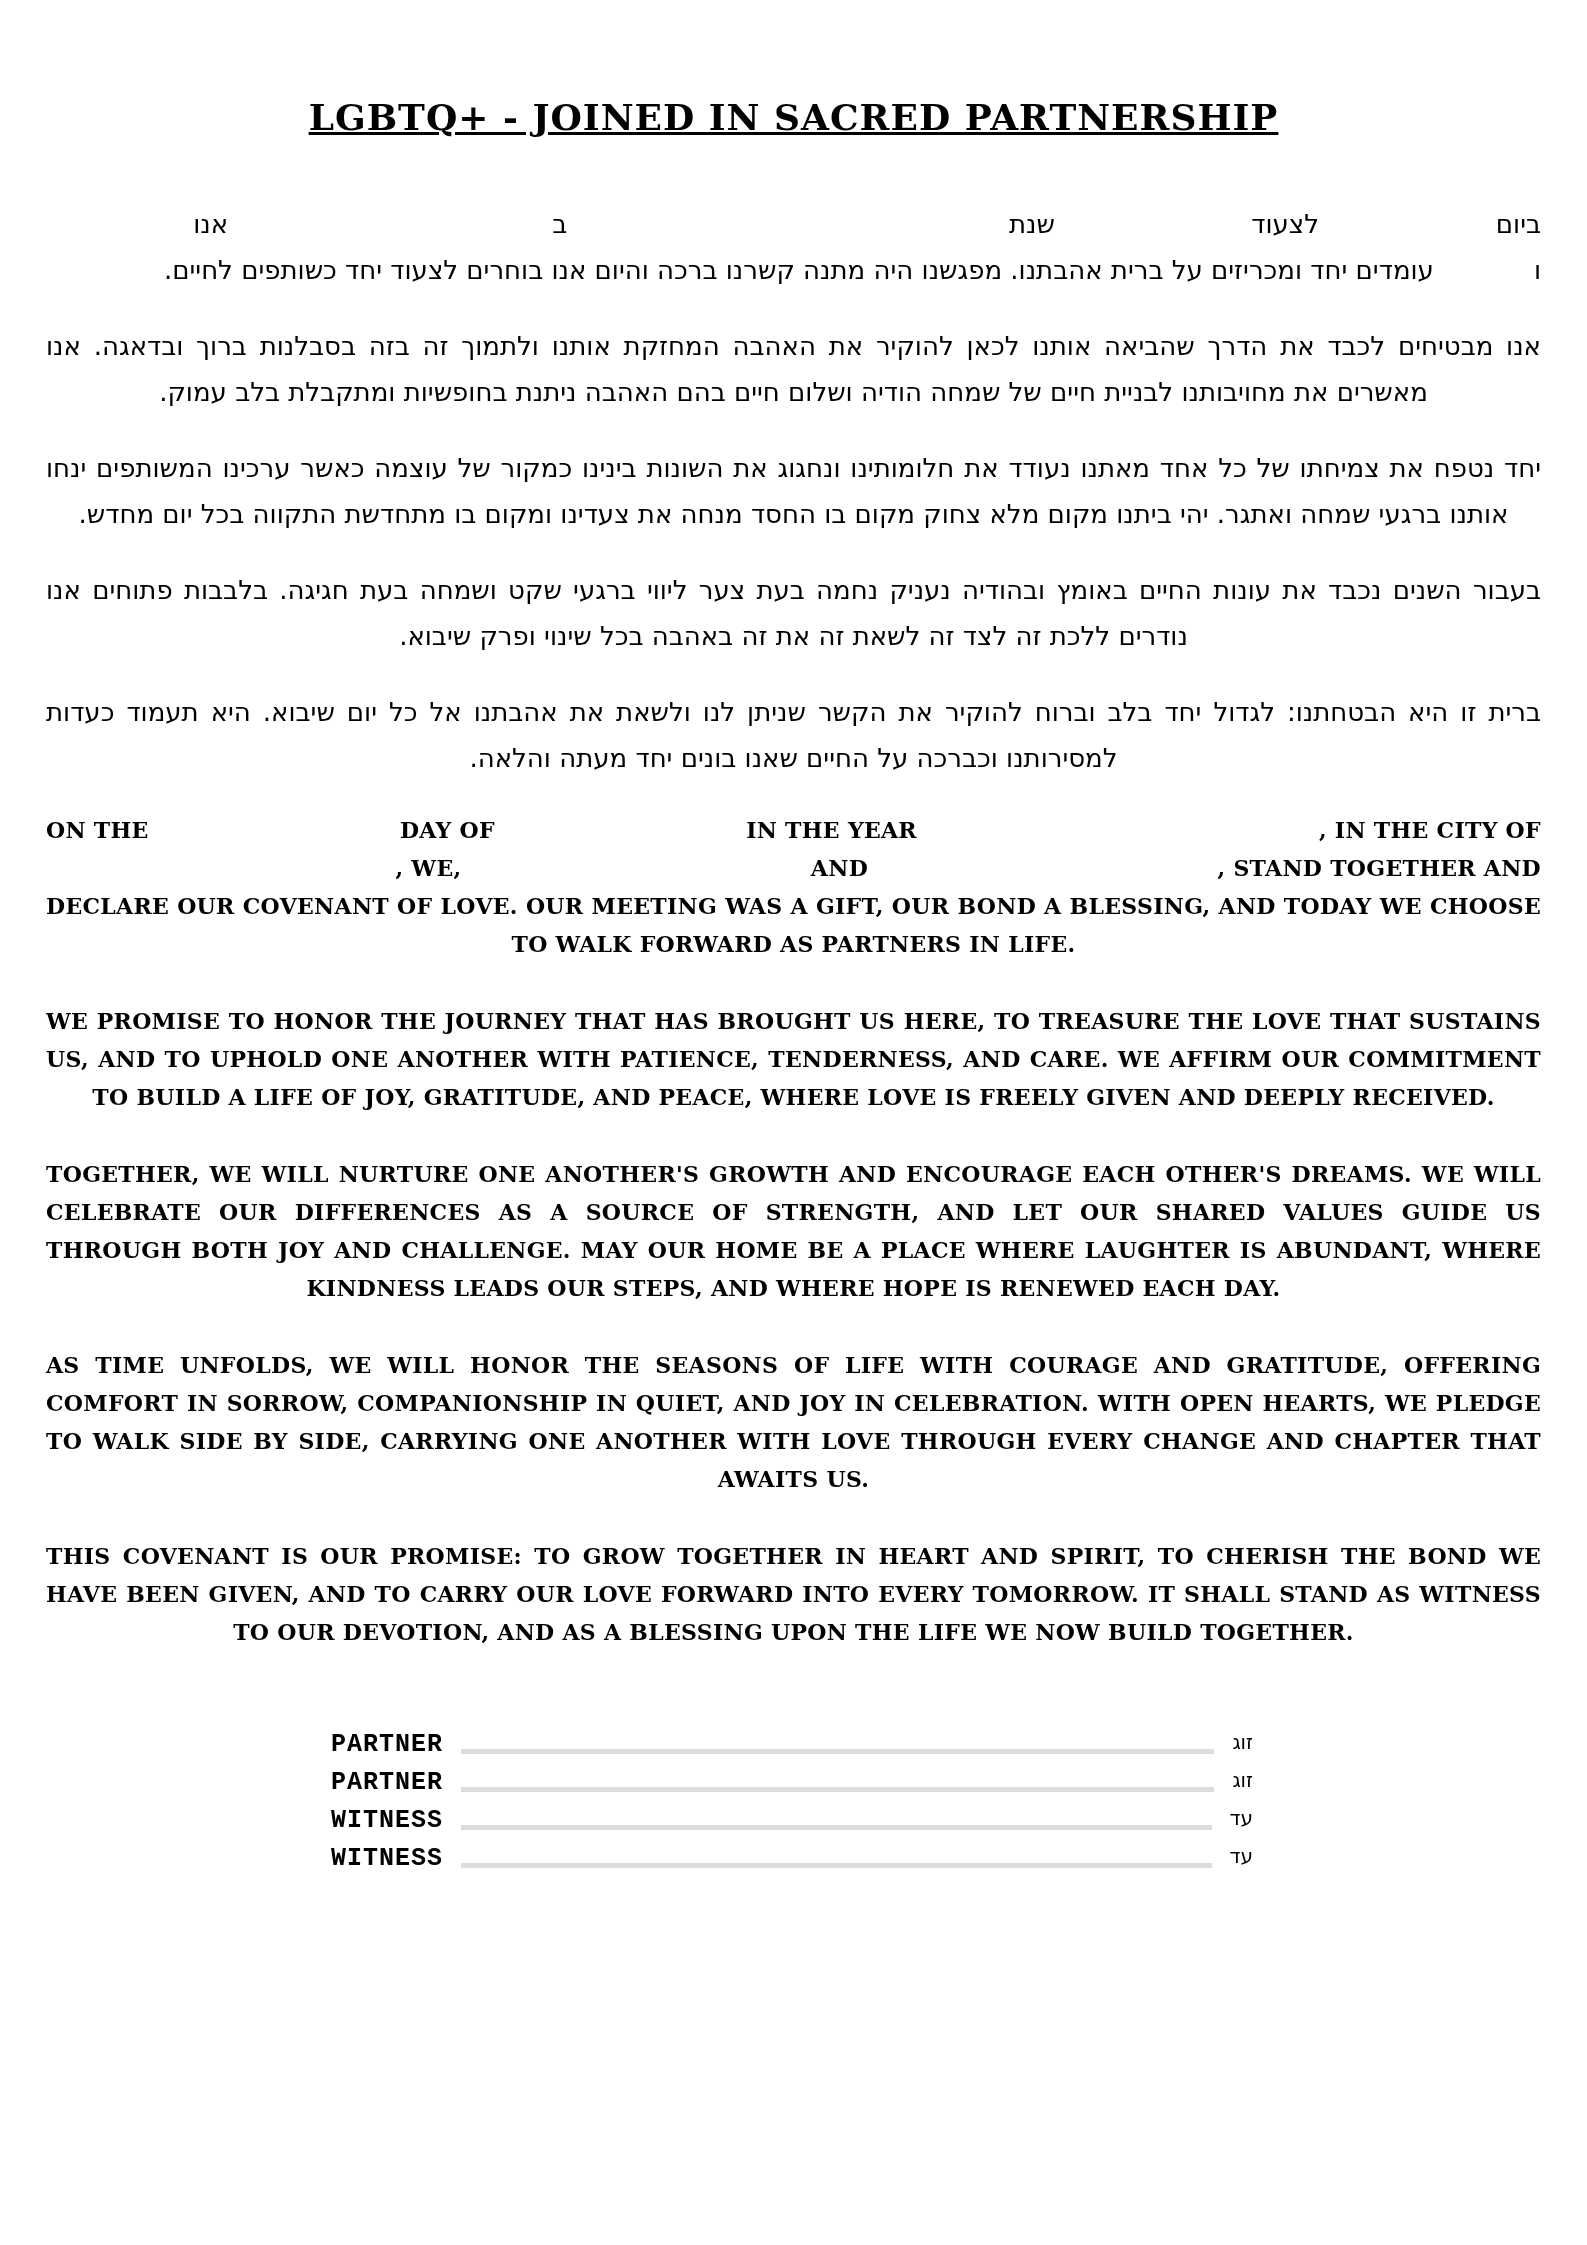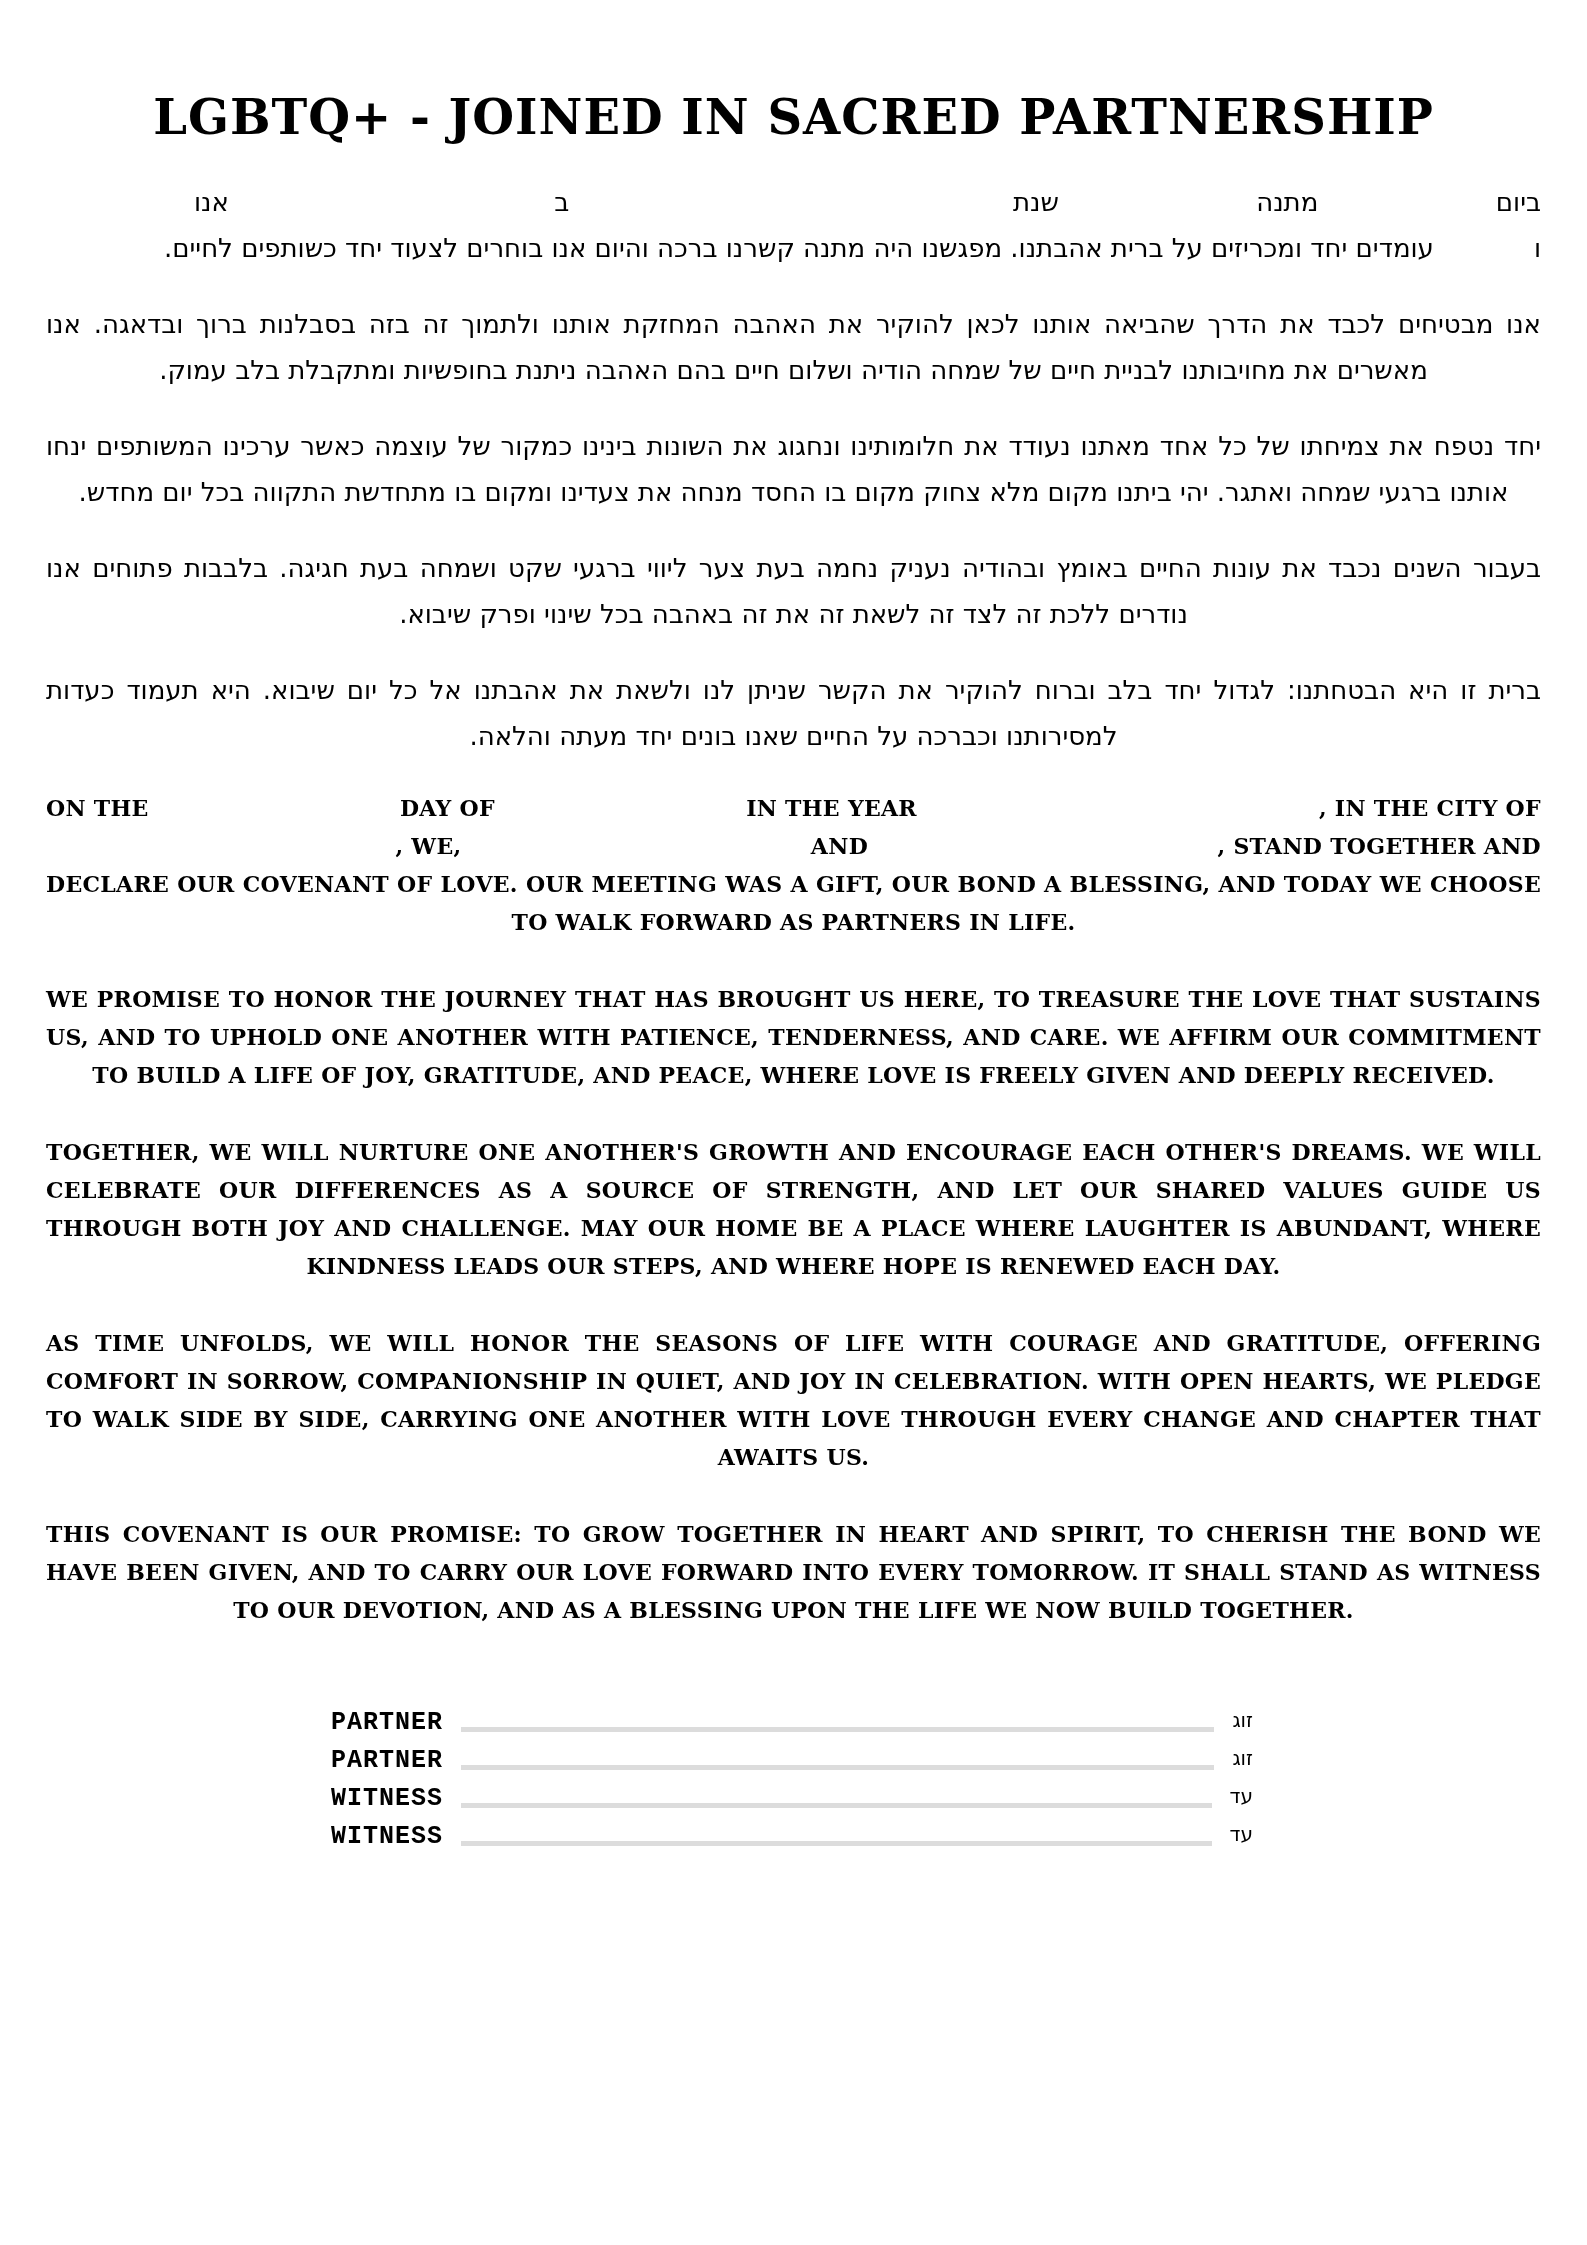--- a/index.html
+++ b/index.html
@@ -10,24 +10,25 @@
     color: #000;
     font-family: "DejaVu Serif", serif;
   }
   .page { padding: 95px 46px 0 46px; box-sizing: border-box; }
 
   
   .title {
     text-align: center;
     font-family: "DejaVu Serif", serif;
     font-weight: bold;
-    font-size: 48px;
+    font-size: 36px;
     line-height: 45px;
     letter-spacing: 1px;
-    margin-bottom: 39px;
+    margin-bottom: 61px;
+    text-decoration: underline;
   }
 
   
   .heb {
     direction: rtl;
     font-family: "DejaVu Sans", sans-serif;
     font-size: 26px;
     line-height: 46px;
   }
   .heb-par {
@@ -95,21 +96,21 @@
 <body>
 
 <div class="page">
 
   <div class="title">LGBTQ+ - JOINED IN SACRED PARTNERSHIP</div>
 
   <div class="heb">
     <div class="heb-fill-row">
       <span class="w">ביום</span>
       <span class="sp" style="flex-grow:1.8"></span>
-      <span class="w">מתנה</span>
+      <span class="w">לצעוד</span>
       <span class="sp" style="flex-grow:2.0"></span>
       <span class="w">שנת</span>
       <span class="sp" style="flex-grow:4.5"></span>
       <span class="w">ב</span>
       <span class="sp" style="flex-grow:3.3"></span>
       <span class="w">אנו</span>
       <span class="sp" style="flex-grow:1.5"></span>
     </div>
     <div class="heb-fill-row">
       <span class="w">ו</span>

